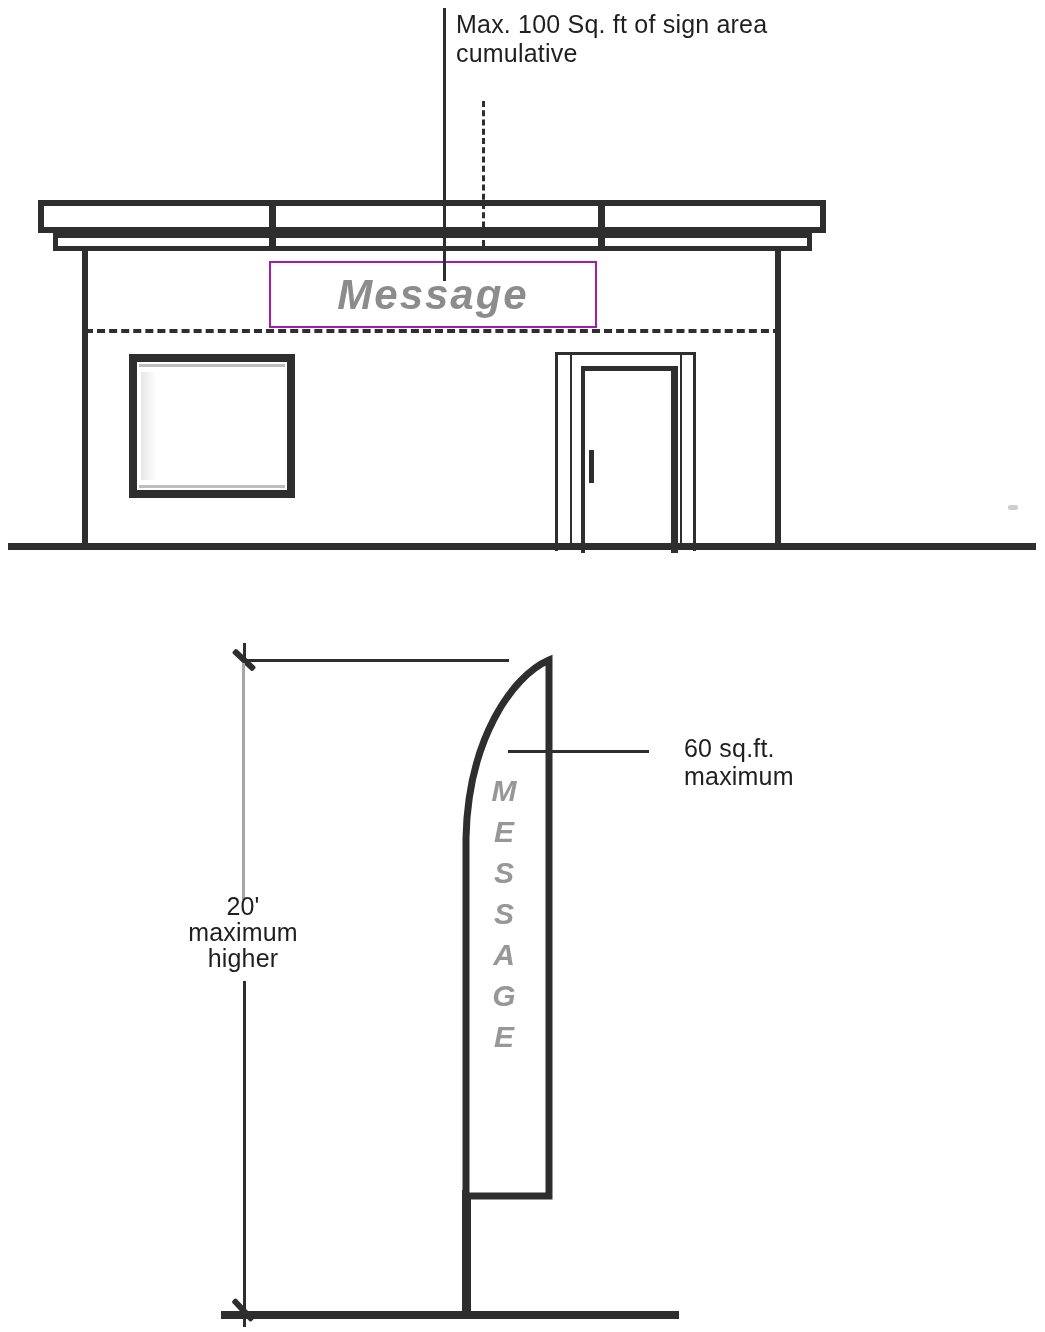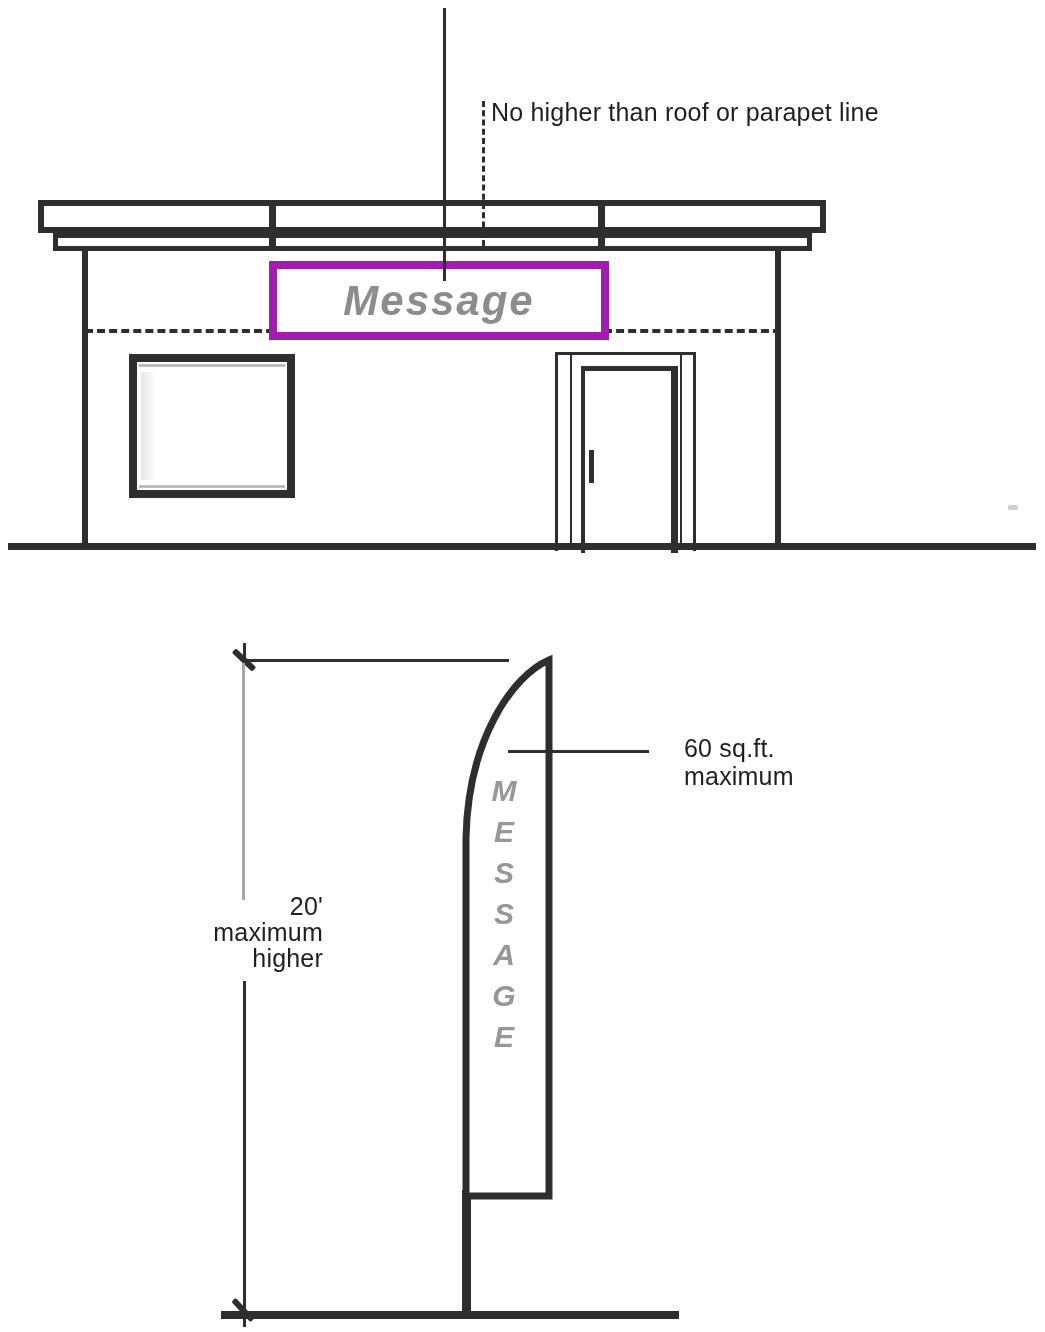--- a/index.html
+++ b/index.html
@@ -9,21 +9,21 @@
   }
   .abs{position:absolute;}
   .annot{font-size:25px;line-height:29px;color:#1f1f1f;letter-spacing:0.2px;white-space:nowrap;}
   
   .band1{left:38px;top:200px;width:776px;height:21px;border:6px solid #2e2e2e;background:#fff;}
   .band2{left:53px;top:233px;width:749px;height:8px;border:5px solid #2e2e2e;background:#fff;}
   .divider{top:200px;width:7px;height:51px;background:#2e2e2e;}
   .wall{left:82px;top:251px;width:687px;height:297px;border-left:6px solid #2e2e2e;border-right:6px solid #2e2e2e;}
   .fascia-line{left:85px;top:329px;width:696px;height:0;border-top:4px dashed #2e2e2e;}
   .wall-sign{
-    left:269px;top:261px;width:324px;height:63px;border:8px solid #a21caf;background:#fff;
+    left:269px;top:261px;width:324px;height:63px;border:2px solid #a21caf;background:#fff;
     display:flex;align-items:center;justify-content:center;
   }
   .wall-sign .sign-text{
     font-style:italic;font-weight:bold;font-size:42px;color:#8c8c8c;letter-spacing:2px;
   }
   .window{left:129px;top:354px;width:150px;height:128px;border:8px solid #2e2e2e;background:#fff;}
   .window .glint-top{position:absolute;left:2px;top:2px;right:2px;height:3px;background:#bdbdbd;}
   .window .glint-bottom{position:absolute;left:2px;bottom:2px;right:2px;height:3px;background:#bdbdbd;}
   .window .smudge{position:absolute;left:4px;top:10px;width:16px;bottom:10px;
     background:linear-gradient(to right,#dcdcdc,#ffffff);opacity:.7;}
@@ -39,21 +39,21 @@
   .annot-parapet{left:491px;top:98px;}
   .artifact{left:1008px;top:505px;width:10px;height:5px;background:#cfcfcf;border-radius:2px;}
   
   .dim-ext{left:246px;top:659px;width:263px;height:3px;background:#2e2e2e;}
   .tick{width:28px;height:6px;background:#2e2e2e;border-radius:2px;}
   .tick-top{left:230px;top:657px;transform:rotate(43deg);}
   .tick-bottom{left:229px;top:1307px;transform:rotate(47deg);}
   .stub-top{left:243px;top:643px;width:3px;height:16px;background:#2e2e2e;}
   .dim-gray{left:242px;top:663px;width:3px;height:237px;background:#a6a6a6;}
   .dim-dark{left:243px;top:981px;width:3px;height:346px;background:#2e2e2e;}
-  .height-label{left:163px;top:893px;width:160px;text-align:right;font-size:25px;line-height:26px;}
+  .height-label{left:163px;top:893px;width:160px;text-align:center;font-size:25px;line-height:26px;}
   .height-label span{display:block;}
   .flag-svg{left:430px;top:648px;}
   .flag-letters{left:487px;top:770px;width:34px;text-align:center;}
   .flag-letters span{display:block;line-height:41px;font-size:30px;font-style:italic;font-weight:bold;color:#979797;}
   .pole{left:462px;top:1190px;width:9px;height:122px;background:#2e2e2e;}
   .leader-area{left:508px;top:750px;width:141px;height:3px;background:#2e2e2e;}
   .area-label{left:656px;top:734px;font-size:25px;line-height:28px;}
   .area-label span{display:block;margin-left:28px;}
   .ground2{left:221px;top:1311px;width:458px;height:8px;background:#2e2e2e;}
 </style>
@@ -84,22 +84,23 @@
   <div class="abs door-jamb"></div>
   <div class="abs door-panel"></div>
   <div class="abs door-handle"></div>
 
   <div class="abs ground1"></div>
   <div class="abs artifact"></div>
 
   <div class="abs leader1"></div>
   <div class="abs leader2"></div>
 
-  <div class="abs annot annot-parapet">
-    <span>No higher than roof or parapet line</span>
+  <div class="abs annot annot-sign-area">
+    <span style="display:block;">Max. 100 Sq. ft of sign area</span>
+    <span style="display:block;">cumulative</span>
   </div>
 
   <div class="abs pole"></div>
 
   <svg class="abs flag-svg" width="135" height="560" viewBox="0 0 135 560">
     <path d="M 119 12 C 82 28, 38 92, 36 190 L 36 548 L 119 548 Z" fill="#ffffff" stroke="#2e2e2e" stroke-width="7" stroke-linejoin="miter"></path>
   </svg>
 
   <div class="abs flag-letters">
     <span>M</span>

